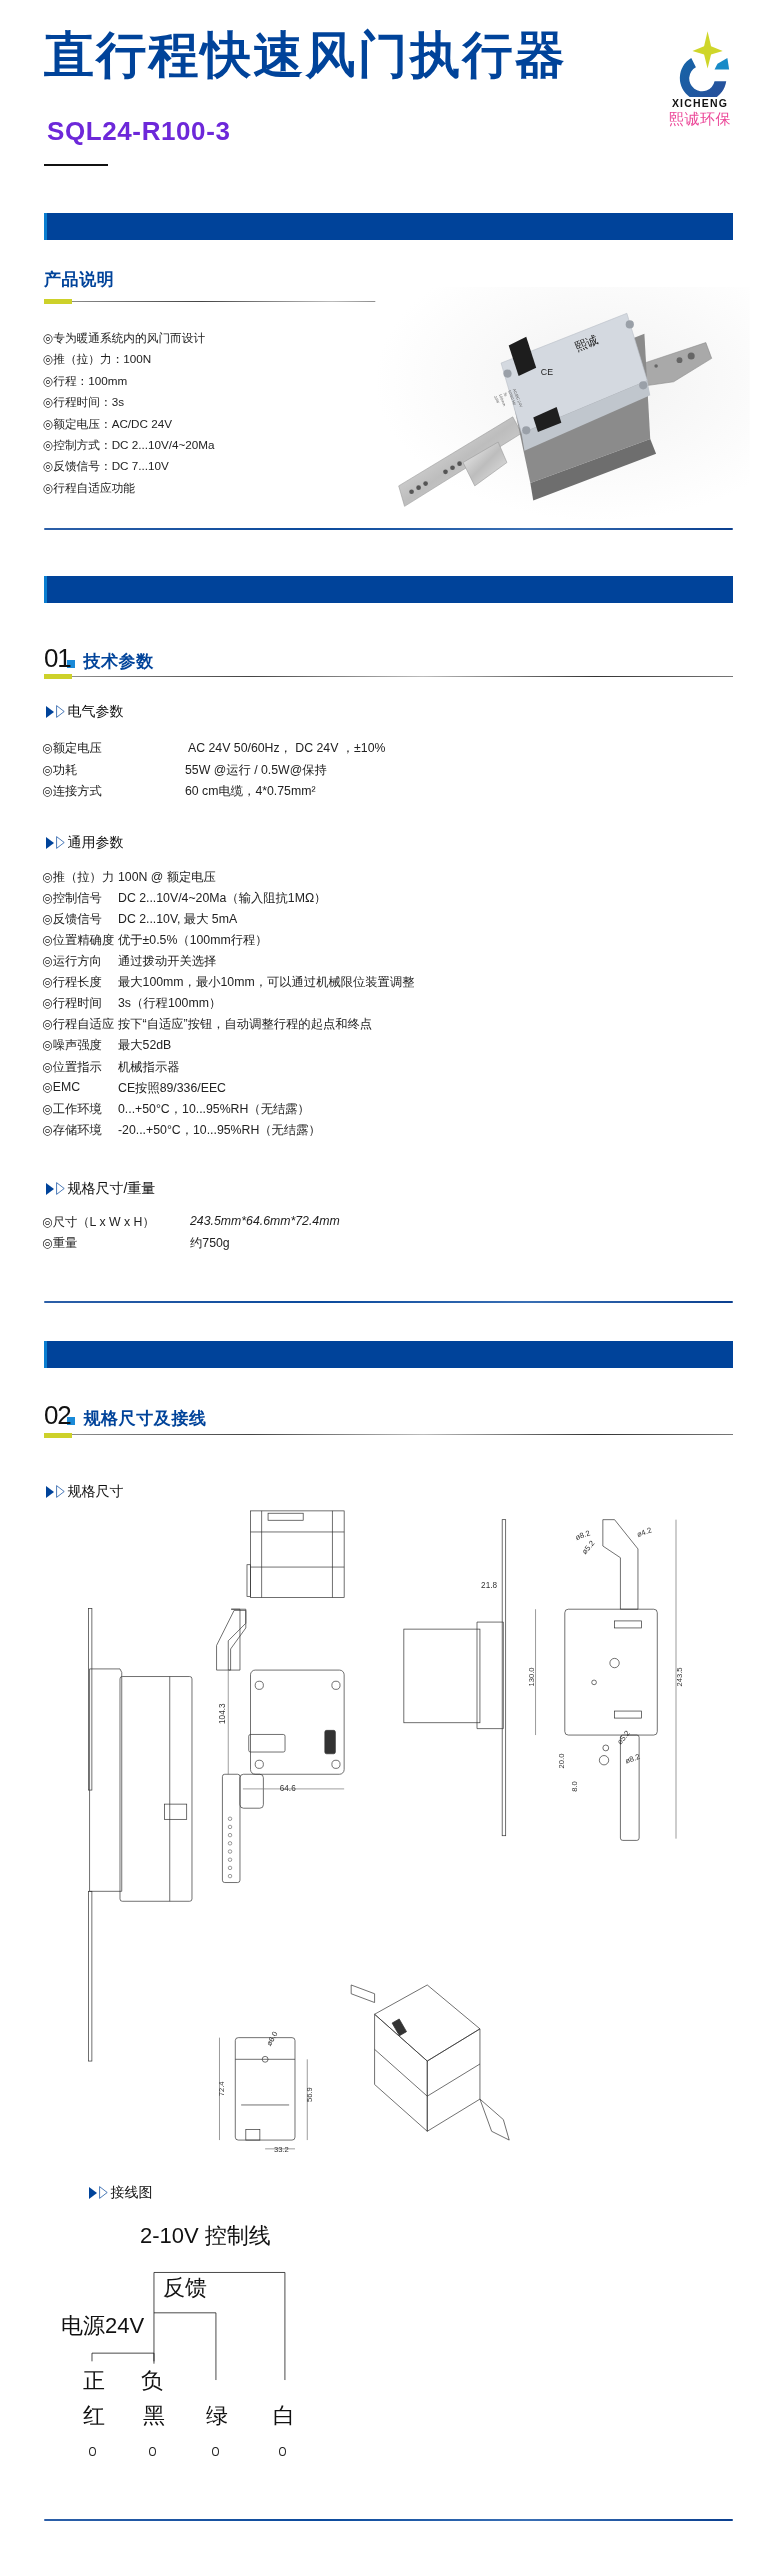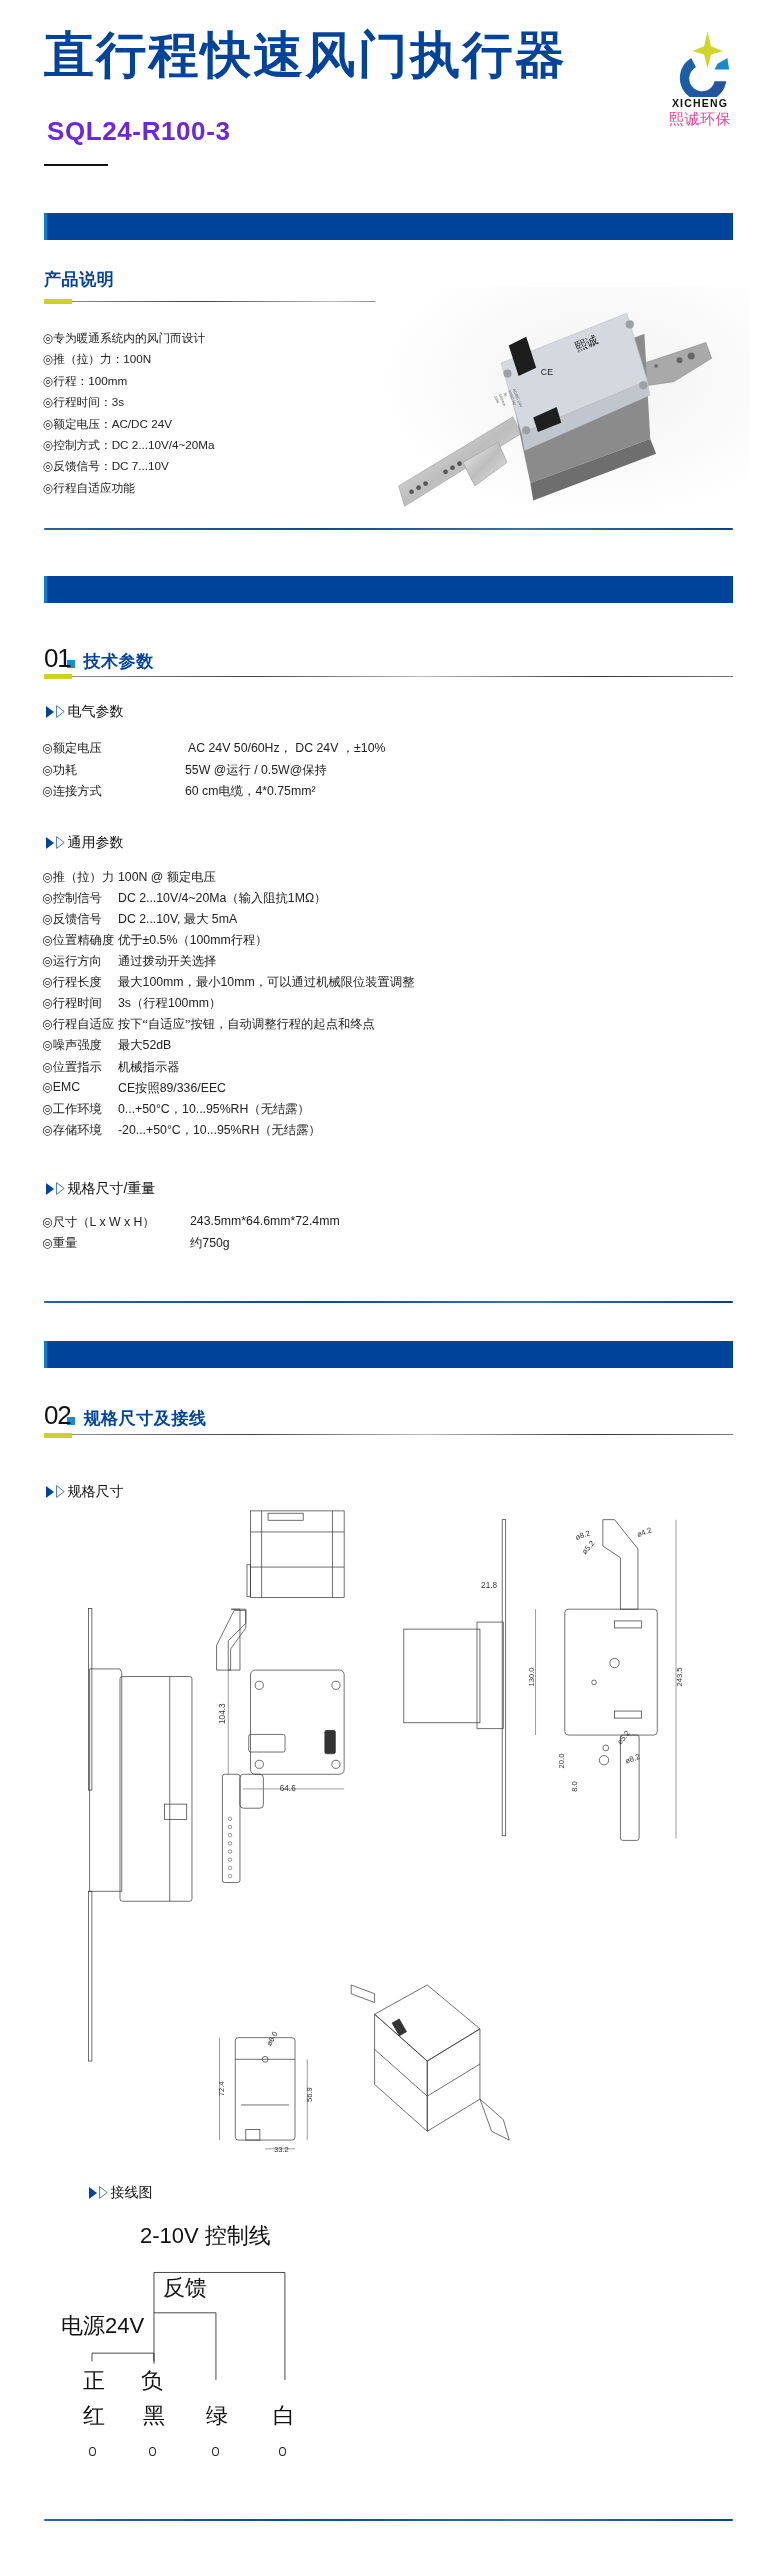--- a/index.html
+++ b/index.html
@@ -158,33 +158,33 @@
       </svg></span><span>通用参数</span>
 </div>
 <div id="general-rows"></div>
 <div class="param-row" style="top:869px;"><span class="k">◎推（拉）力</span><span class="v" style="left:76px;">100N @ 额定电压</span></div>
 <div class="param-row" style="top:890px;"><span class="k">◎控制信号</span><span class="v" style="left:76px;">DC 2...10V/4~20Ma（输入阻抗1MΩ）</span></div>
 <div class="param-row" style="top:911px;"><span class="k">◎反馈信号</span><span class="v" style="left:76px;">DC 2...10V, 最大 5mA</span></div>
 <div class="param-row" style="top:932px;"><span class="k">◎位置精确度</span><span class="v" style="left:76px;">优于±0.5%（100mm行程）</span></div>
 <div class="param-row" style="top:953px;"><span class="k">◎运行方向</span><span class="v" style="left:76px;">通过拨动开关选择</span></div>
 <div class="param-row" style="top:974px;"><span class="k">◎行程长度</span><span class="v" style="left:76px;">最大100mm，最小10mm，可以通过机械限位装置调整</span></div>
 <div class="param-row" style="top:995px;"><span class="k">◎行程时间</span><span class="v" style="left:76px;">3s（行程100mm）</span></div>
-<div class="param-row" style="top:1016px;"><span class="k">◎行程自适应</span><span class="v" style="left:76px;font-family:Liberation Serif, serif;">按下“自适应”按钮，自动调整行程的起点和终点</span></div>
+<div class="param-row" style="top:1016px;"><span class="k">◎行程自适应</span><span class="v" style="left:76px;">按下“自适应”按钮，自动调整行程的起点和终点</span></div>
 <div class="param-row" style="top:1037px;"><span class="k">◎噪声强度</span><span class="v" style="left:76px;">最大52dB</span></div>
 <div class="param-row" style="top:1059px;"><span class="k">◎位置指示</span><span class="v" style="left:76px;">机械指示器</span></div>
 <div class="param-row" style="top:1080px;"><span class="k">◎EMC</span><span class="v" style="left:76px;">CE按照89/336/EEC</span></div>
 <div class="param-row" style="top:1101px;"><span class="k">◎工作环境</span><span class="v" style="left:76px;">0...+50°C，10...95%RH（无结露）</span></div>
 <div class="param-row" style="top:1122px;"><span class="k">◎存储环境</span><span class="v" style="left:76px;">-20...+50°C，10...95%RH（无结露）</span></div>
 
 <div class="abs subhead" style="top:1180px;">
   <span class="tri-solid"></span><span class="tri-hollow"><svg width="8.8" height="13" viewBox="0 0 15 22">
         <polygon points="1,1 14,11 1,21" fill="none" stroke="#00439a" stroke-width="1.2"></polygon>
       </svg></span><span>规格尺寸/重量</span>
 </div>
-<div class="param-row" style="top:1214px;"><span class="k">◎尺寸（L x W x H）</span><span class="v" style="left:148px;">243.5mm*64.6mm*72.4mm</span></div>
+<div class="param-row" style="top:1214px;"><span class="k">◎尺寸（L x W x H）</span><span class="v" style="left:148px;font-style:italic;">243.5mm*64.6mm*72.4mm</span></div>
 <div class="param-row" style="top:1235px;"><span class="k">◎重量</span><span class="v" style="left:148px;">约750g</span></div>
 
 <div class="abs blue-rule" style="top:1301px;"></div>
 
 <div class="abs bluebar" style="top:1341px;"></div>
 
 <div class="abs sec-title" style="top:1400px;">
   <span class="sec-num">02</span><span class="sec-num-box"></span><span>规格尺寸及接线</span>
 </div>
 <div class="abs sec-rule" style="top:1434px;"></div>

